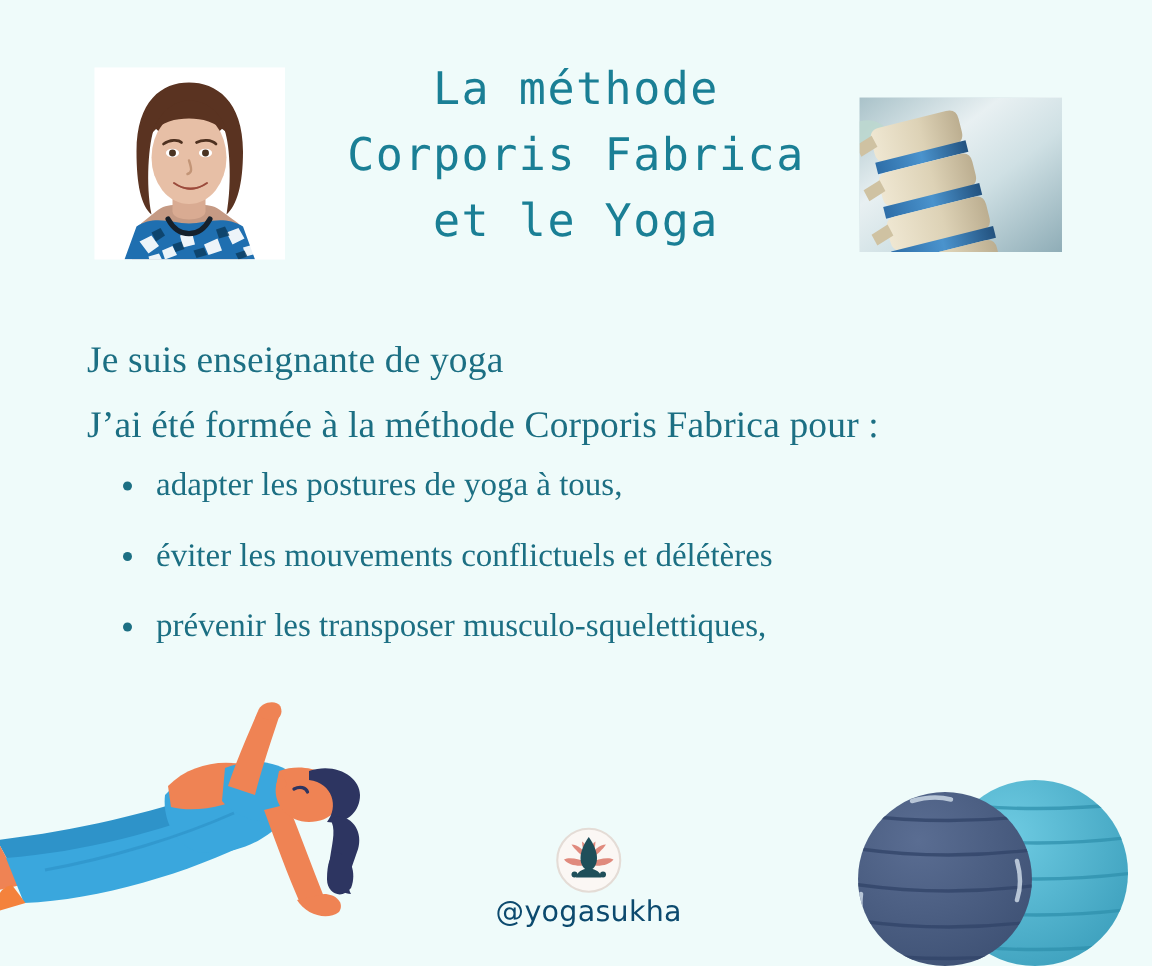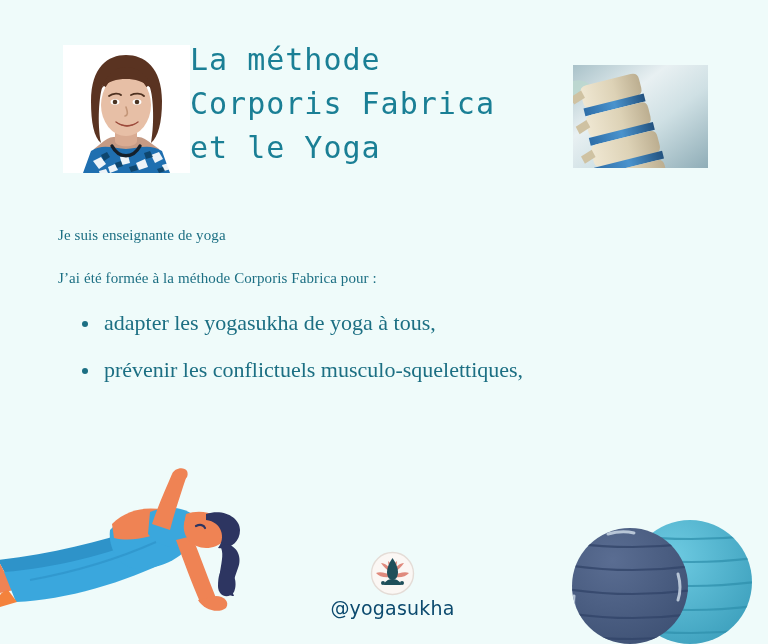--- a/index.html
+++ b/index.html
@@ -16,32 +16,32 @@
     position:absolute;left:63px;top:45px;width:127px;height:128px;
     background:#ffffff;overflow:hidden;
   }
   .spine{
     position:absolute;left:573px;top:65px;width:135px;height:103px;
     overflow:hidden;
     background:linear-gradient(135deg,#b9cdd3 0%,#cfdee2 30%,#e6eef0 55%,#a7bfc7 100%);
   }
   .title{
     position:absolute;left:190px;top:38px;width:388px;
-    text-align:left;
+    text-align:center;
     font-family:"DejaVu Sans Mono","Liberation Mono",monospace;
     font-size:30px;line-height:44px;letter-spacing:1px;
     color:#1a7f95;
     white-space:pre-line;
   }
 
   
   .intro{
     position:absolute;left:58px;
     font-family:"Liberation Serif","DejaVu Serif",serif;
-    font-size:15px;color:#1c6f83;letter-spacing:.1px;
+    font-size:25px;color:#1c6f83;letter-spacing:.1px;
   }
   .intro.l1{top:227px;}
   .intro.l2{top:270px;text-align:right;}
 
   ul.points{
     position:absolute;left:76px;top:310px;margin:0;padding:0;list-style:none;
   }
   ul.points li{
     position:relative;
     padding-left:28px;
@@ -172,22 +172,23 @@
   </div>
 
   <div class="title">La méthode
 Corporis Fabrica
 et le Yoga</div>
 
   <div class="intro l1">Je suis enseignante de yoga</div>
   <div class="intro l2">J’ai été formée à la méthode Corporis Fabrica pour :</div>
 
   <ul class="points">
-    <li>adapter les yogasukha de yoga à tous,</li>
-    <li>prévenir les conflictuels musculo-squelettiques,</li>
+    <li>adapter les postures de yoga à tous,</li>
+    <li>éviter les mouvements conflictuels et délétères</li>
+    <li>prévenir les transposer musculo-squelettiques,</li>
   </ul>
 
   <div class="yogini">
     <svg viewBox="0 0 320 176" width="320" height="176">
 
       <path d="M8 92 C60 86 110 74 150 60 L172 78 C132 98 74 116 24 122 Z" fill="#2e93c9"></path>
 
       <path d="M8 92 L24 122 L6 126 C0 118 0 100 8 92 Z" fill="#ef8354"></path>
 
       <path d="M14 104 C66 100 118 86 158 70 L180 92 C136 114 76 132 26 134 Z" fill="#3aa7dd"></path>

